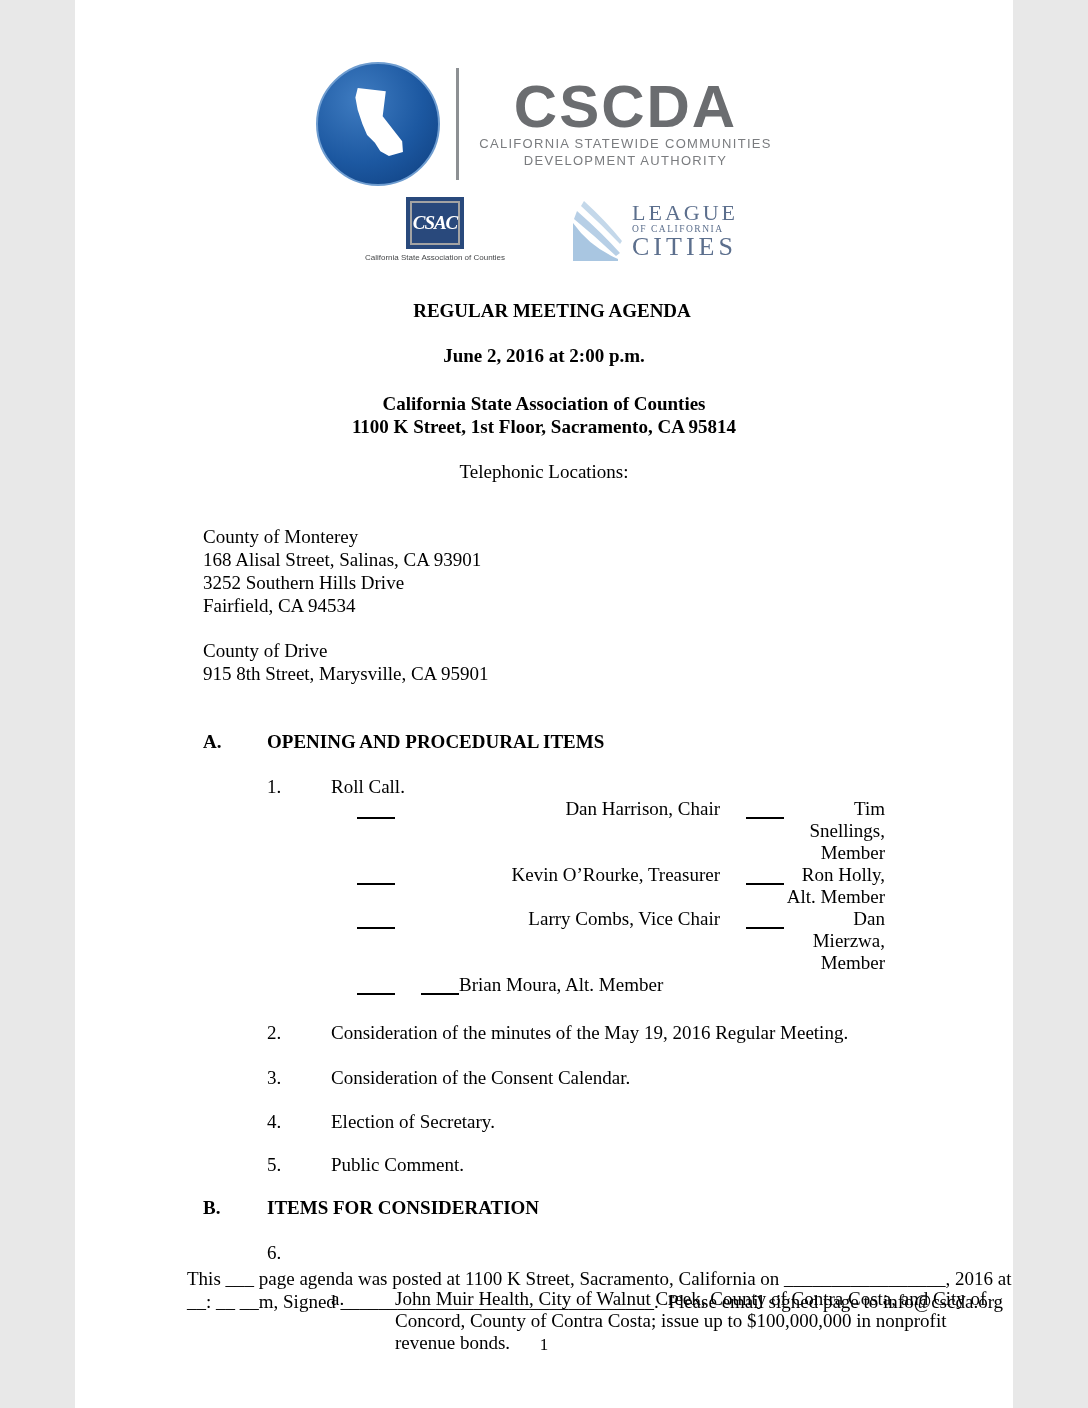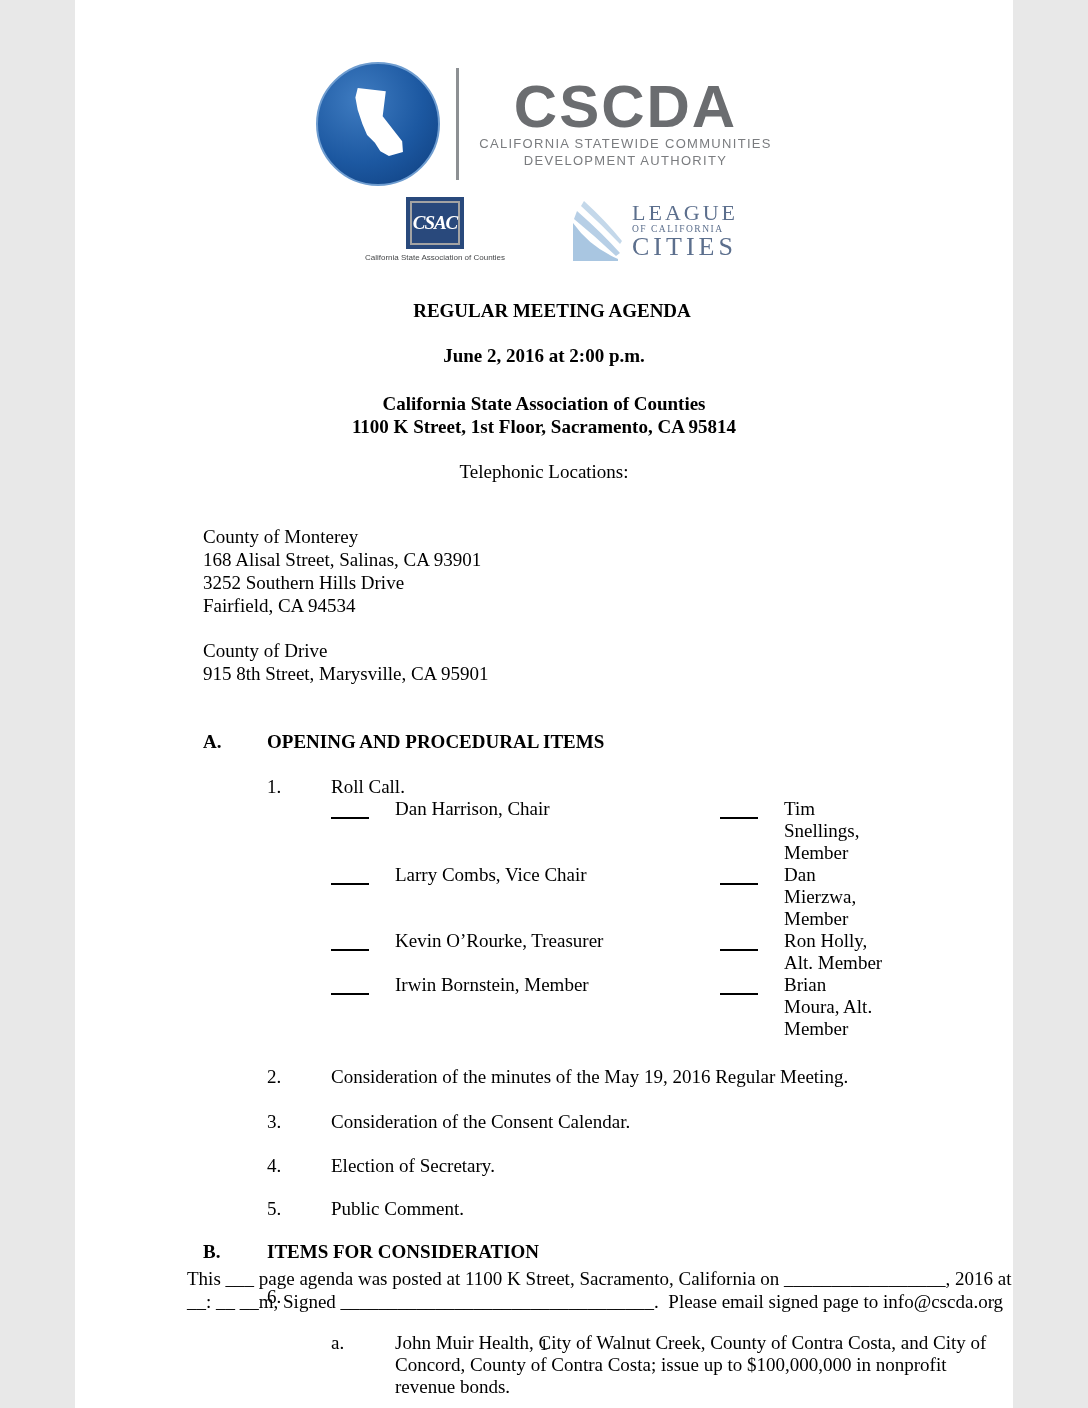--- a/index.html
+++ b/index.html
@@ -45,21 +45,21 @@
   .loc-left { width:450px; }
   .row { display:flex; }
   .cell-letter { width:64px; flex:none; font-weight:bold; }
   .heading-text { font-weight:bold; }
   .section-a-heading { margin-top:46px; }
   .section-b-heading { margin-top:21px; }
   .indent-1 { margin-left:64px; }
   .indent-2 { margin-left:128px; }
   .cell-num { width:64px; flex:none; }
   .item-roll { margin-top:23px; }
-  .rc-row { display:flex; margin-left:128px; }
+  .rc-row { display:flex; margin-left:128px;text-align:right; }
   .rc-blankcell { width:64px; flex:none; }
   .rc-blank { display:inline-block; width:38px; height:14px; border-bottom:2px solid #000; margin-bottom:-4px; }
   .rc-name-left { width:325px; flex:none; }
   .item-2 { margin-top:26px; }
   .item-3 { margin-top:23px; }
   .item-4 { margin-top:22px; }
   .item-5 { margin-top:21px; }
   .item-6 { margin-top:23px; }
   .sub-a { margin-top:24px; }
   .pre { white-space:pre; }
@@ -150,33 +150,32 @@
 
     <div class="roll-call">
       <div class="rc-row">
         <span class="rc-blankcell"><span class="rc-blank"></span></span>
         <span class="rc-name-left">Dan Harrison, Chair</span>
         <span class="rc-blankcell"><span class="rc-blank"></span></span>
         <span>Tim Snellings, Member</span>
       </div>
       <div class="rc-row">
         <span class="rc-blankcell"><span class="rc-blank"></span></span>
+        <span class="rc-name-left">Kevin O’Rourke, Treasurer</span>
+        <span class="rc-blankcell"><span class="rc-blank"></span></span>
+        <span>Ron Holly, Alt. Member</span>
+      </div>
+      <div class="rc-row">
+        <span class="rc-blankcell"><span class="rc-blank"></span></span>
         <span class="rc-name-left">Larry Combs, Vice Chair</span>
         <span class="rc-blankcell"><span class="rc-blank"></span></span>
         <span>Dan Mierzwa, Member</span>
       </div>
       <div class="rc-row">
         <span class="rc-blankcell"><span class="rc-blank"></span></span>
-        <span class="rc-name-left">Kevin O’Rourke, Treasurer</span>
-        <span class="rc-blankcell"><span class="rc-blank"></span></span>
-        <span>Ron Holly, Alt. Member</span>
-      </div>
-      <div class="rc-row">
-        <span class="rc-blankcell"><span class="rc-blank"></span></span>
-        <span class="rc-name-left">Irwin Bornstein, Member</span>
         <span class="rc-blankcell"><span class="rc-blank"></span></span>
         <span>Brian Moura, Alt. Member</span>
       </div>
     </div>
 
     <div class="row indent-1 item-2">
       <span class="cell-num">2.</span>
       <span>Consideration of the minutes of the May 19, 2016 Regular Meeting.</span>
     </div>
     <div class="row indent-1 item-3">

